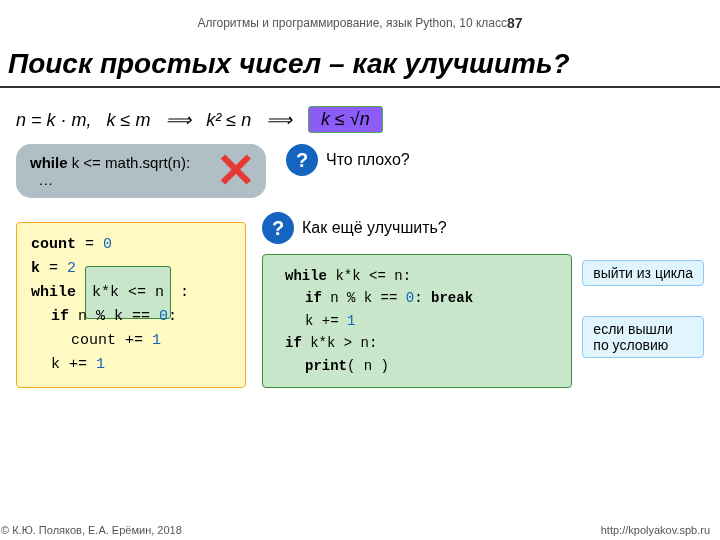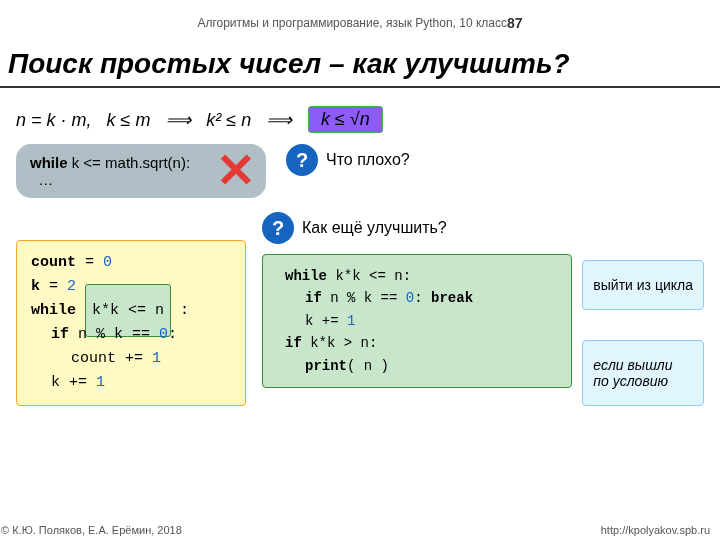--- a/index.html
+++ b/index.html
@@ -154,21 +154,21 @@
     .code-block-green .kw {
       font-weight: bold;
     }
     .code-block-green .num {
       color: #1565c0;
     }
     .tooltip-box {
       background: #e1f5fe;
       border: 1px solid #90caf9;
       border-radius: 4px;
-      padding: 16px 10px;
+      padding: 4px 10px;
       font-size: 14px;
       color: #000;
       white-space: nowrap;
     }
     .footer {
       position: absolute;
       bottom: 4px;
       left: 1px;
       right: 10px;
       font-size: 11px;
@@ -231,21 +231,21 @@
         <div class="code-block-green">
           <div><span class="kw">while</span>  k*k &lt;= n:</div>
           <div class="indent1"><span class="kw">if</span>  n % k == <span class="num">0</span>: <span class="kw">break</span></div>
           <div class="indent1">k += <span class="num">1</span></div>
           <div><span class="kw">if</span> k*k &gt; n:</div>
           <div class="indent1"><span class="kw">print</span>( n )</div>
         </div>
 
         <div style="display:flex; flex-direction:column; gap:30px; padding-top:6px;">
           <div class="tooltip-box">выйти из цикла</div>
-          <div class="tooltip-box" style="white-space:pre-line;font-style:italic;">если вышли
+          <div class="tooltip-box" style="white-space:pre-line;">если вышли
 по условию</div>
         </div>
       </div>
     </div>
   </div>
 </div>
 
 <div class="footer">
   <span>© К.Ю. Поляков, Е.А. Ерёмин, 2018</span>
   <span>http://kpolyakov.spb.ru</span>

